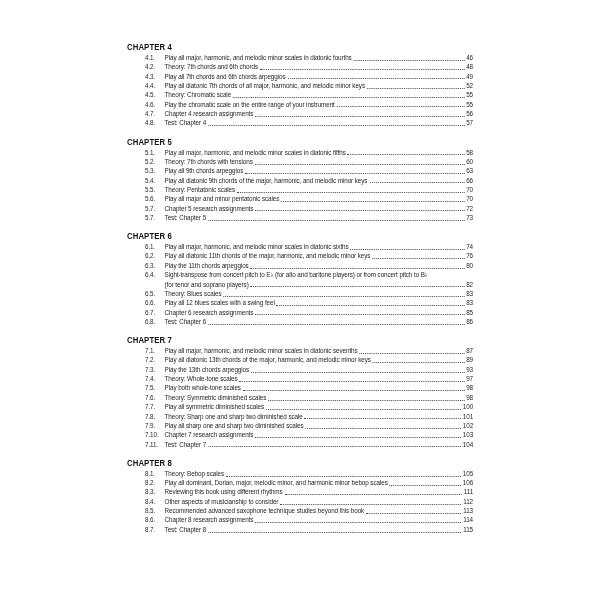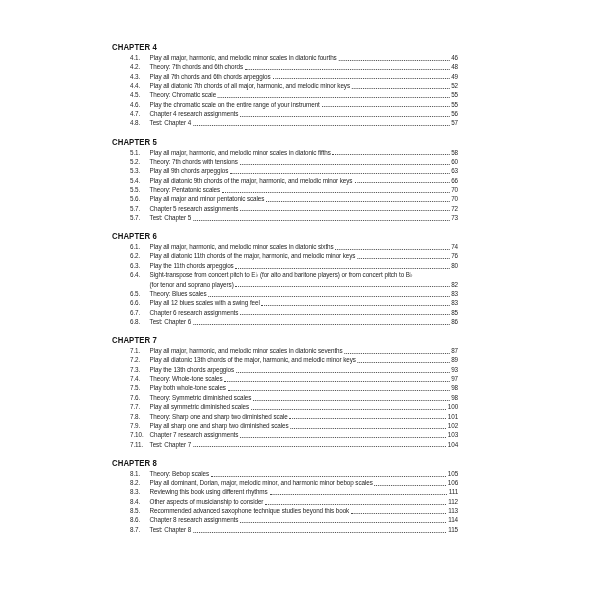--- a/index.html
+++ b/index.html
@@ -14,21 +14,21 @@
     overflow: hidden;
   }
   .page {
     position: relative;
     width: 600px;
     height: 600px;
     background: #ffffff;
   }
   .content {
     position: absolute;
-    left: 112px;
+    left: 127px;
     top: 33px;
     width: 346px;
   }
   .chapter {
     margin-bottom: 6px;
   }
   .chapter-title {
     font-size: 9.5px;
     font-weight: 700;
     line-height: 11px;

